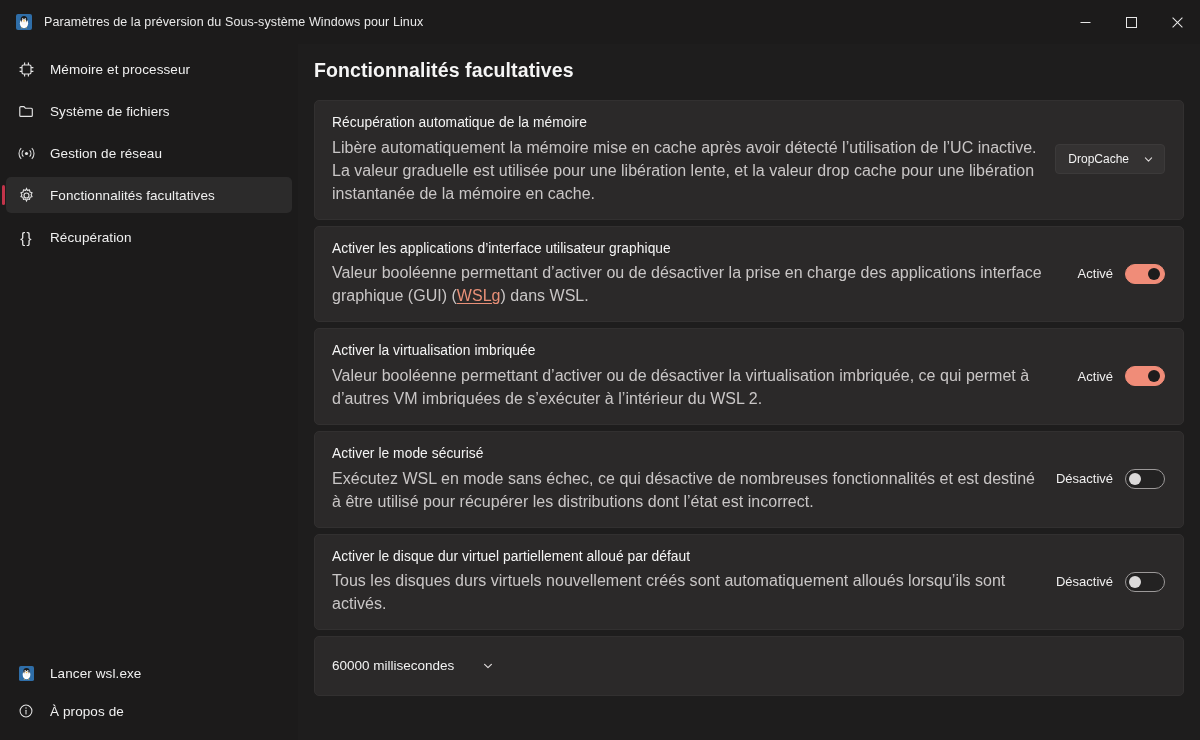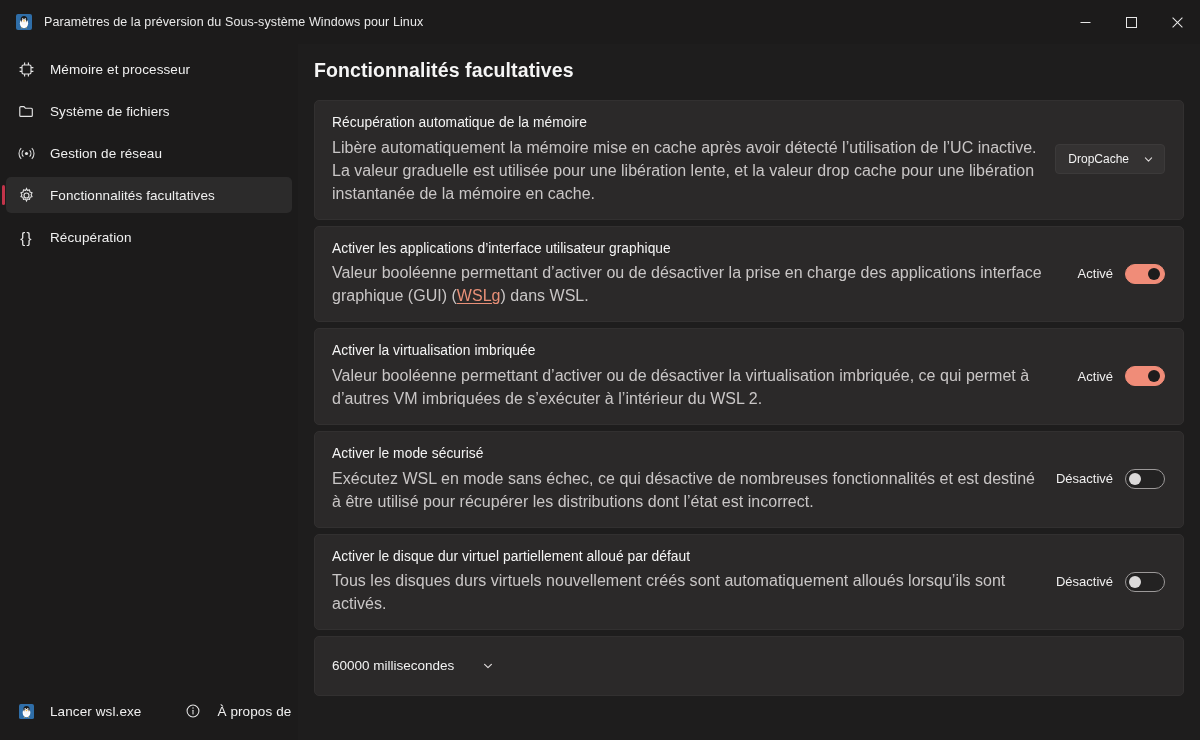--- a/index.html
+++ b/index.html
@@ -69,21 +69,21 @@
   .sidebar {
     width: 298px;
     flex: 0 0 298px;
     background: #1c1b1b;
     display: flex;
     flex-direction: column;
     padding-top: 6px;
     position: relative;
   }
   .nav-top { display: flex; flex-direction: column; gap: 4px; }
-  .nav-bottom { margin-top: auto; padding-bottom: 10px; display: flex; flex-direction: row; gap: 20px; }
+  .nav-bottom { margin-top: auto; padding-bottom: 10px; display: flex; flex-direction: column; }
 
   .nav-item {
     height: 36px;
     margin: 1px 6px;
     border-radius: 5px;
     display: flex;
     align-items: center;
     position: relative;
     cursor: default;
     padding-left: 10px;

